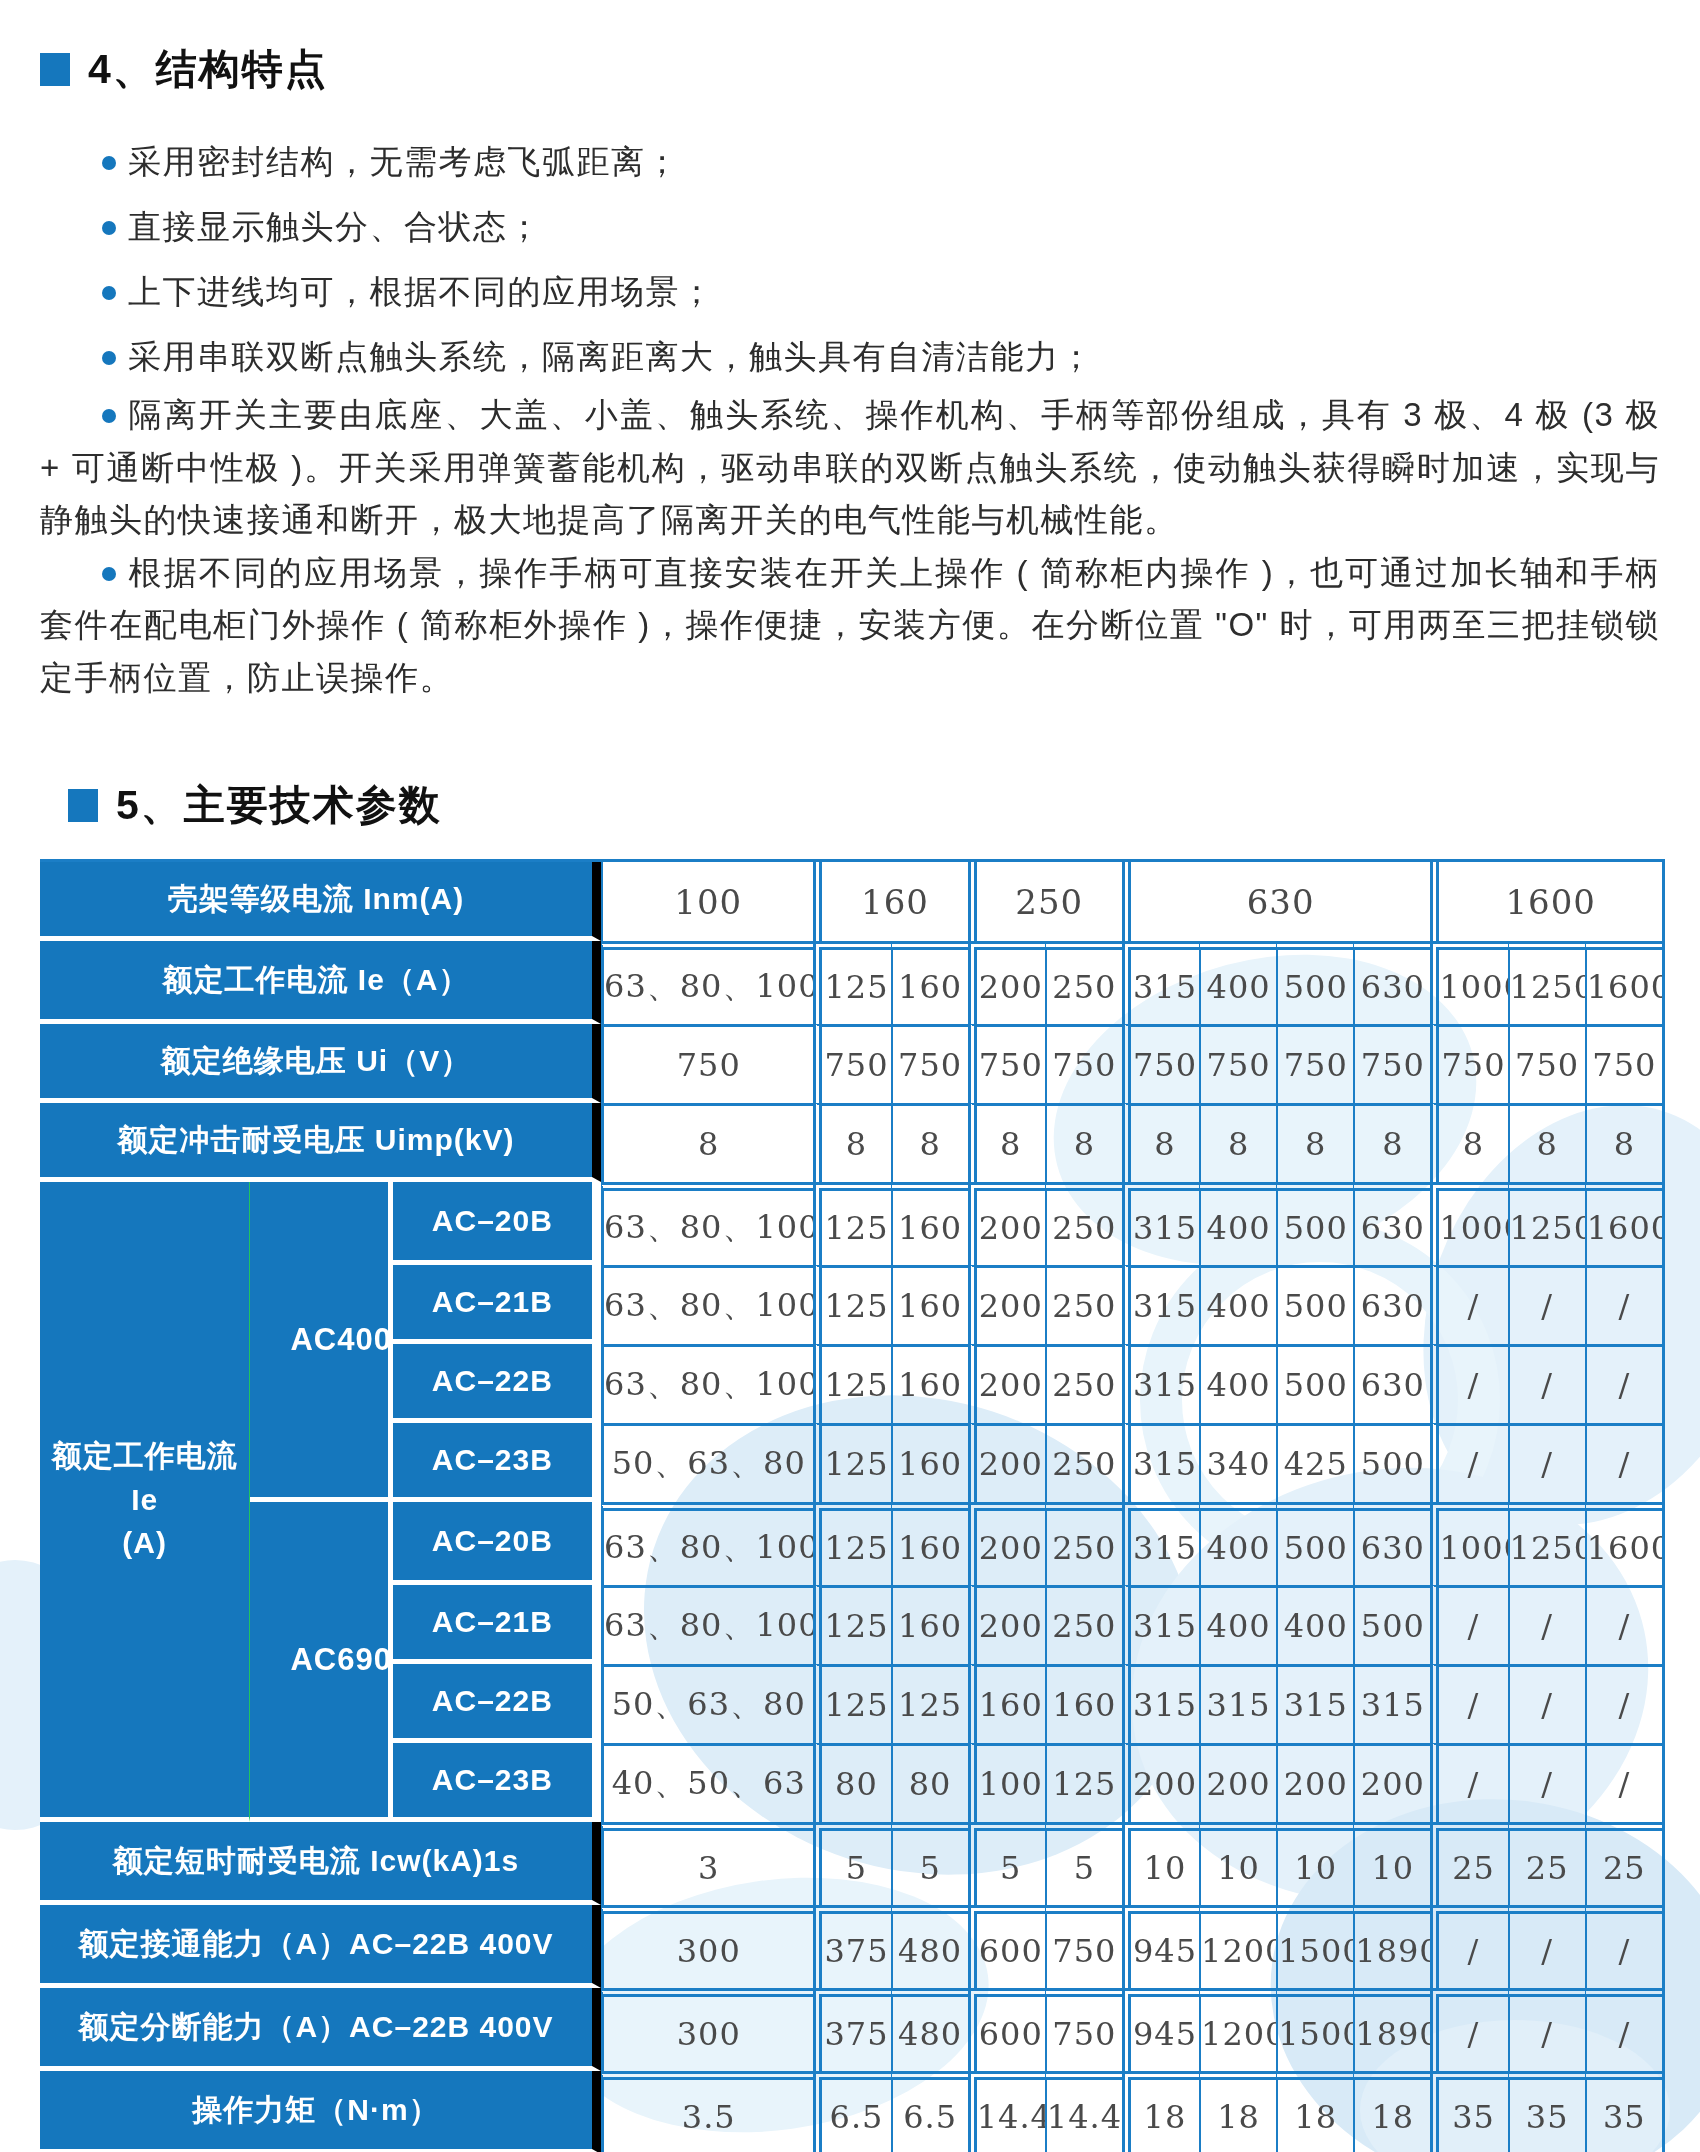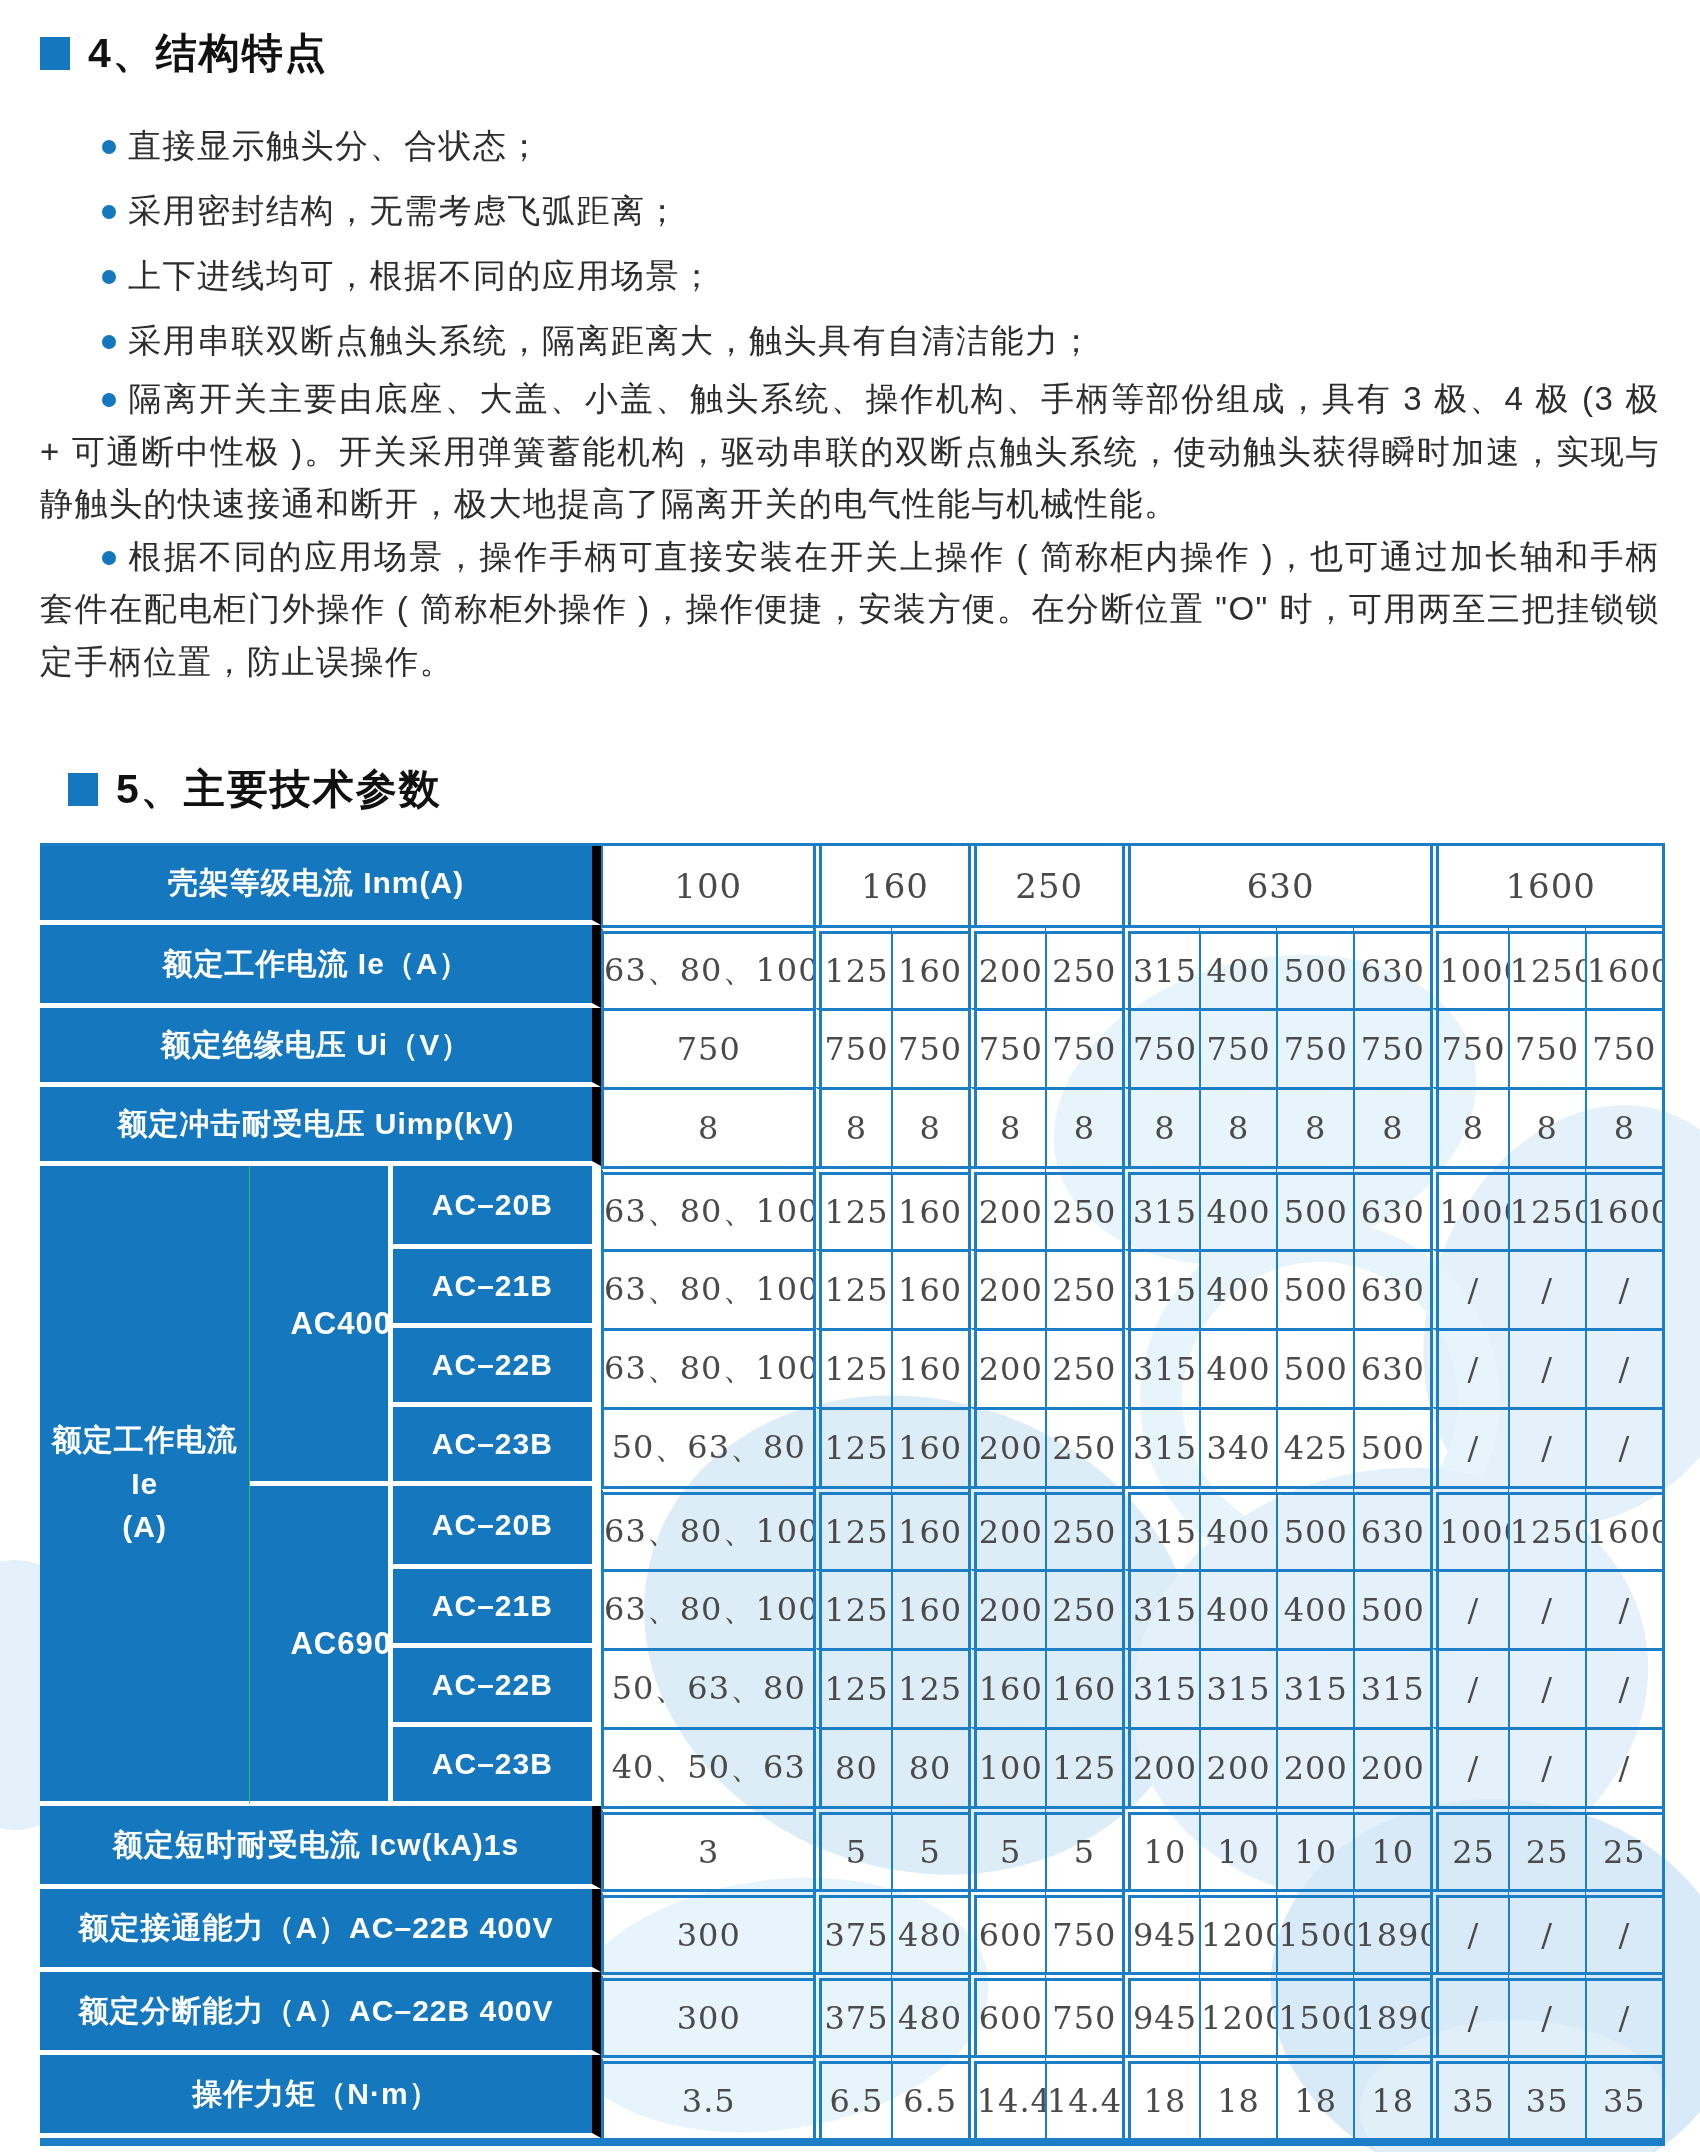--- a/index.html
+++ b/index.html
@@ -22,21 +22,21 @@
   .b5{left:1430px;top:1100px;width:330px;height:430px;background:#E4F1FA;transform:rotate(20deg);}
   .b6{left:-80px;top:1560px;width:190px;height:270px;background:#E4F1FA;}
   .b7{left:560px;top:1880px;width:430px;height:250px;background:#E8F4FB;transform:rotate(-8deg);}
   .b8{left:1140px;top:1220px;width:360px;height:360px;background:transparent;border:42px solid #E8F4FB;box-sizing:border-box;}
   .b9{left:1360px;top:2020px;width:310px;height:180px;background:#E1EFF9;}
 
   
   .sec{position:relative;z-index:1;padding:0 40px;}
   .sec-title{display:flex;align-items:center;gap:18px;margin:0;
     font-size:41px;font-weight:bold;color:#111;letter-spacing:2px;}
-  .t4{padding-top:26px;margin-bottom:32px;}
+  .t4{padding-top:42px;margin-bottom:32px;}
   .t5{margin-top:74px;margin-bottom:26px;padding-left:28px;}
   .sq{flex:0 0 auto;width:30px;height:33px;background:var(--blue);}
   .li{font-size:33px;color:var(--body);letter-spacing:1.5px;text-indent:62px;}
   .short{line-height:65px;margin:0;}
   .para{line-height:52.5px;margin:0;text-align:justify;}
   .dot{display:inline-block;width:14px;height:14px;border-radius:50%;background:var(--blue);
     margin-right:12px;vertical-align:3px;}
 
   
   .tblwrap{position:relative;z-index:1;padding:0 35px 0 40px;}
@@ -75,22 +75,22 @@
     <i class="b3"></i>
     <i class="b6"></i>
     <i class="b9"></i>
   </div>
 
   <section class="sec">
     <h2 class="sec-title t4">
         <span class="sq"></span>
         <span>4、结构特点</span>
       </h2>
+    <p class="li short"><span class="dot"></span><span>采用密封结构，无需考虑飞弧距离；</span></p>
     <p class="li short"><span class="dot"></span><span>直接显示触头分、合状态；</span></p>
-    <p class="li short"><span class="dot"></span><span>采用密封结构，无需考虑飞弧距离；</span></p>
     <p class="li short"><span class="dot"></span><span>上下进线均可，根据不同的应用场景；</span></p>
     <p class="li short"><span class="dot"></span><span>采用串联双断点触头系统，隔离距离大，触头具有自清洁能力；</span></p>
     <p class="li para"><span class="dot"></span><span>隔离开关主要由底座、大盖、小盖、触头系统、操作机构、手柄等部份组成，具有 3 极、4 极 (3 极 + 可通断中性极 )。开关采用弹簧蓄能机构，驱动串联的双断点触头系统，使动触头获得瞬时加速，实现与静触头的快速接通和断开，极大地提高了隔离开关的电气性能与机械性能。</span></p>
     <p class="li para"><span class="dot"></span><span>根据不同的应用场景，操作手柄可直接安装在开关上操作 ( 简称柜内操作 )，也可通过加长轴和手柄套件在配电柜门外操作 ( 简称柜外操作 )，操作便捷，安装方便。在分断位置 "O" 时，可用两至三把挂锁锁定手柄位置，防止误操作。</span></p>
   </section>
 
   <section class="sec">
     <h2 class="sec-title t5">
         <span class="sq"></span>
         <span>5、主要技术参数</span>

